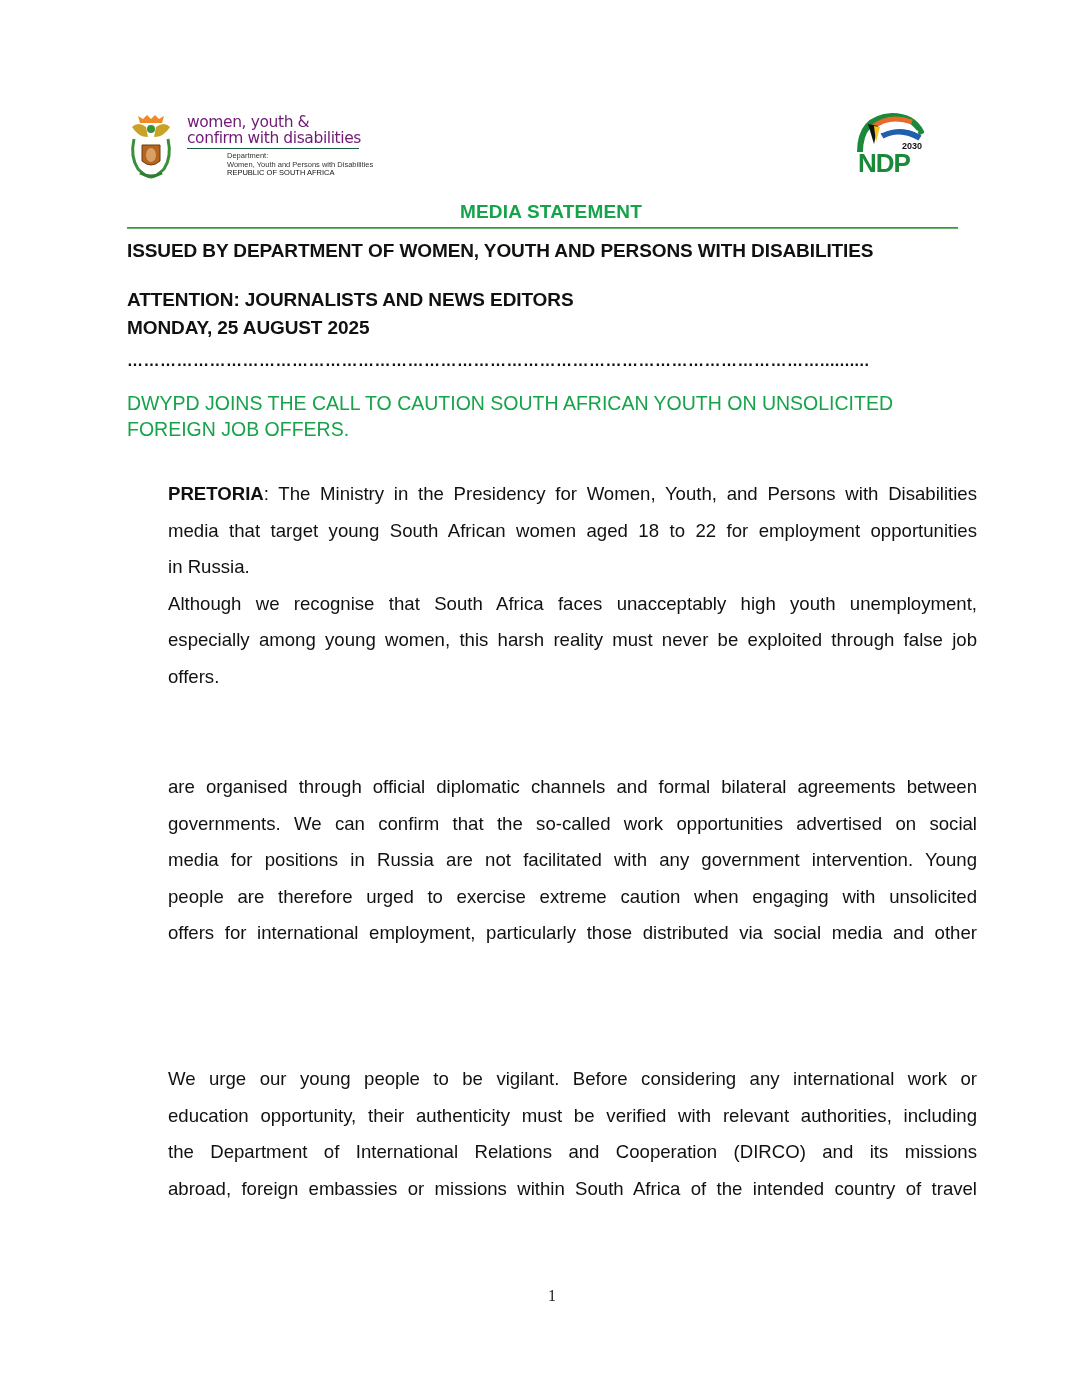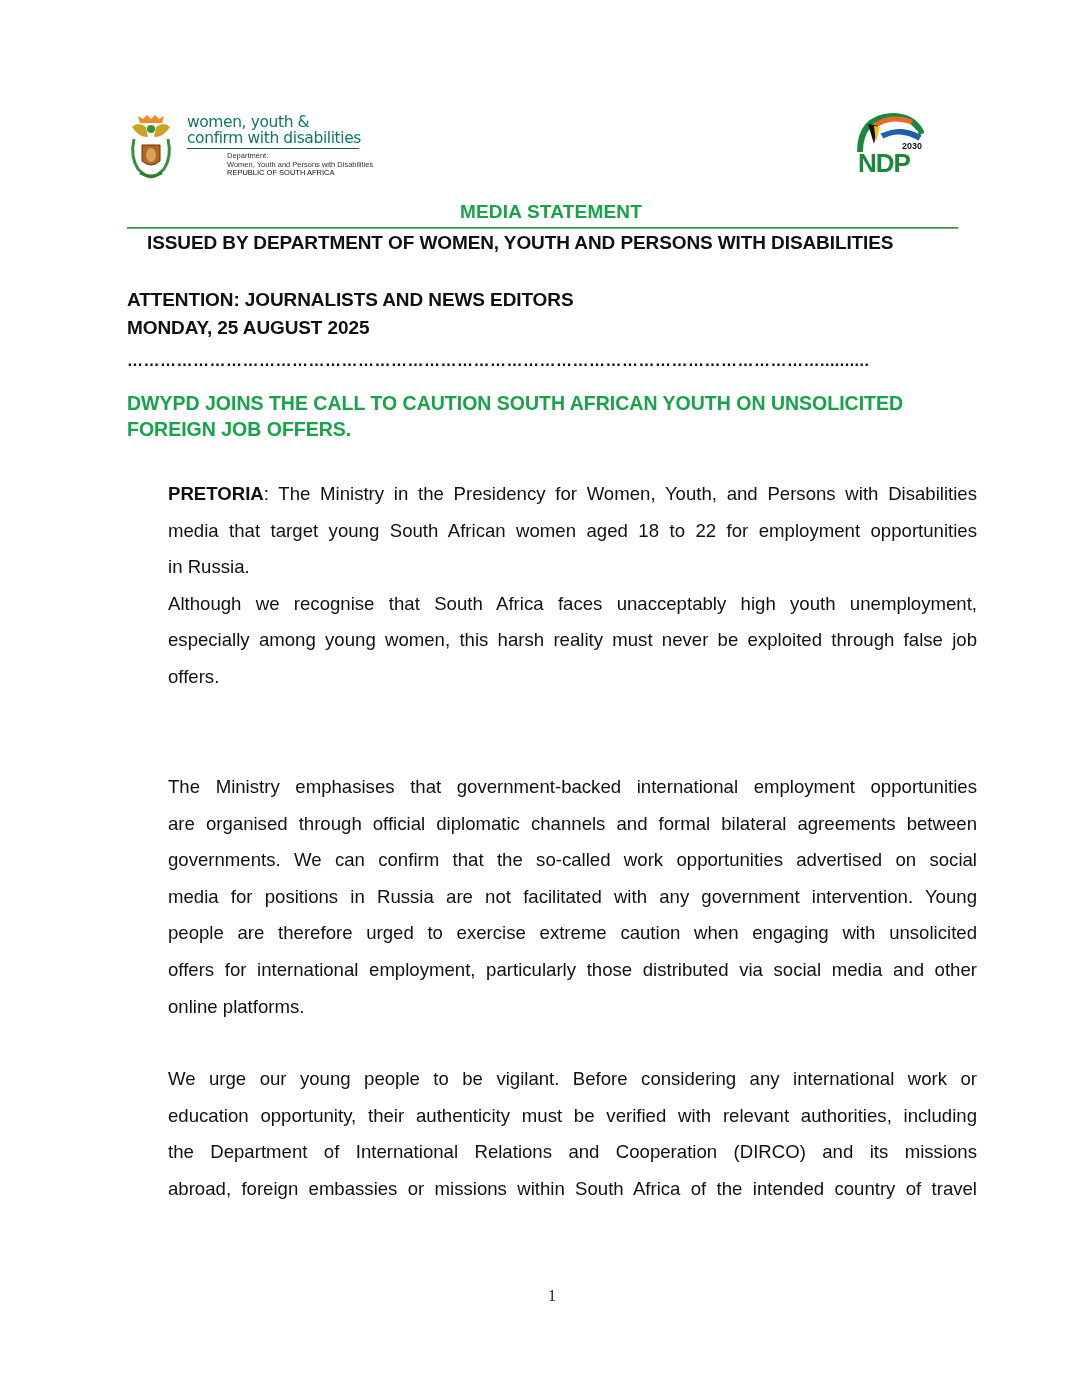--- a/index.html
+++ b/index.html
@@ -3,42 +3,42 @@
 <meta charset="utf-8">
 <style>
   html, body { margin: 0; padding: 0; background: #ffffff; }
   body { width: 1080px; height: 1397px; position: relative; overflow: hidden;
          font-family: "Liberation Sans", sans-serif; color: #111; }
   .abs { position: absolute; }
 
   
   #coat { left: 126px; top: 113px; width: 50px; height: 68px; }
   #dept-block { left: 187px; top: 114px; width: 175px; }
-  .dept-title { font-family: "DejaVu Sans", sans-serif; color: #0f766e; font-size: 15.5px; line-height: 16px; letter-spacing: -0.4px; white-space: nowrap; }
+  .dept-title { font-family: "DejaVu Sans", sans-serif; color: #701a75; font-size: 15.5px; line-height: 16px; letter-spacing: -0.4px; white-space: nowrap; }
   .dept-rule { height: 1px; background: #1f5c3f; margin: 2px 0 3px 0; width: 172px; }
   .dept-small { font-size: 7.5px; line-height: 8.5px; color: #333; white-space: nowrap; padding-left: 40px; }
   .dept-small.bold { font-weight: normal; color: #111; }
 
   #ndp { left: 852px; top: 112px; width: 72px; height: 62px; }
 
   
   #media-title { left: 0; width: 1102px; top: 201px; text-align: center; color: #17a34a;
                  font-weight: bold; font-size: 19px; letter-spacing: 0.2px; }
   #media-rule { left: 127px; width: 831px; top: 227px; height: 2px;
                 background: linear-gradient(to bottom, #2e7d32, #7cc47f); }
 
   .hdr { left: 127px; font-weight: bold; font-size: 19px; color: #111; white-space: nowrap; letter-spacing: -0.1px; }
-  #issued { top: 232px; margin-left: 20px; }
+  #issued { top: 240px; }
   #attention { top: 289px; }
   #date { top: 317px; }
 
   #dots { left: 127px; top: 352px; width: 825px; overflow: hidden; white-space: nowrap;
           font-weight: bold; font-size: 16px; letter-spacing: 0.5px; color: #111; }
 
-  #headline { left: 127px; top: 390px; width: 860px; color: #17a34a; font-weight: bold;
+  #headline { left: 127px; top: 390px; width: 860px; color: #17a34a; font-weight: normal;
               font-size: 19.5px; line-height: 26px; }
 
   .para { left: 127px; width: 850px; font-size: 18.6px; line-height: 36.6px;
           text-align: justify; color: #111; }
   .para .line { display: block; text-align-last: justify; margin-left: 41px; }
   .para .line.last { text-align-last: left; }
   #p1 { top: 476px; }
   #p2 { top: 769px; }
   #p3 { top: 1061px; }
 
@@ -97,27 +97,25 @@
 <div id="p1" class="abs para">
   <span class="line"><b>PRETORIA</b><span>: The Ministry in the Presidency for Women, Youth, and Persons with Disabilities</span></span>
   <span class="line">media that target young South African women aged 18 to 22 for employment opportunities</span>
   <span class="line last">in Russia.</span>
   <span class="line">Although we recognise that South Africa faces unacceptably high youth unemployment,</span>
   <span class="line">especially among young women, this harsh reality must never be exploited through false job</span>
   <span class="line last">offers.</span>
 </div>
 
 <div id="p2" class="abs para">
-  <span class="line">The Ministry emphasises that government-backed international employment opportunities</span>
   <span class="line">are organised through official diplomatic channels and formal bilateral agreements between</span>
   <span class="line">governments. We can confirm that the so-called work opportunities advertised on social</span>
   <span class="line">media for positions in Russia are not facilitated with any government intervention. Young</span>
   <span class="line">people are therefore urged to exercise extreme caution when engaging with unsolicited</span>
   <span class="line">offers for international employment, particularly those distributed via social media and other</span>
-  <span class="line last">online platforms.</span>
 </div>
 
 <div id="p3" class="abs para">
   <span class="line">We urge our young people to be vigilant. Before considering any international work or</span>
   <span class="line">education opportunity, their authenticity must be verified with relevant authorities, including</span>
   <span class="line">the Department of International Relations and Cooperation (DIRCO) and its missions</span>
   <span class="line">abroad, foreign embassies or missions within South Africa of the intended country of travel</span>
 </div>
 
 <div id="page-num" class="abs">1</div>

